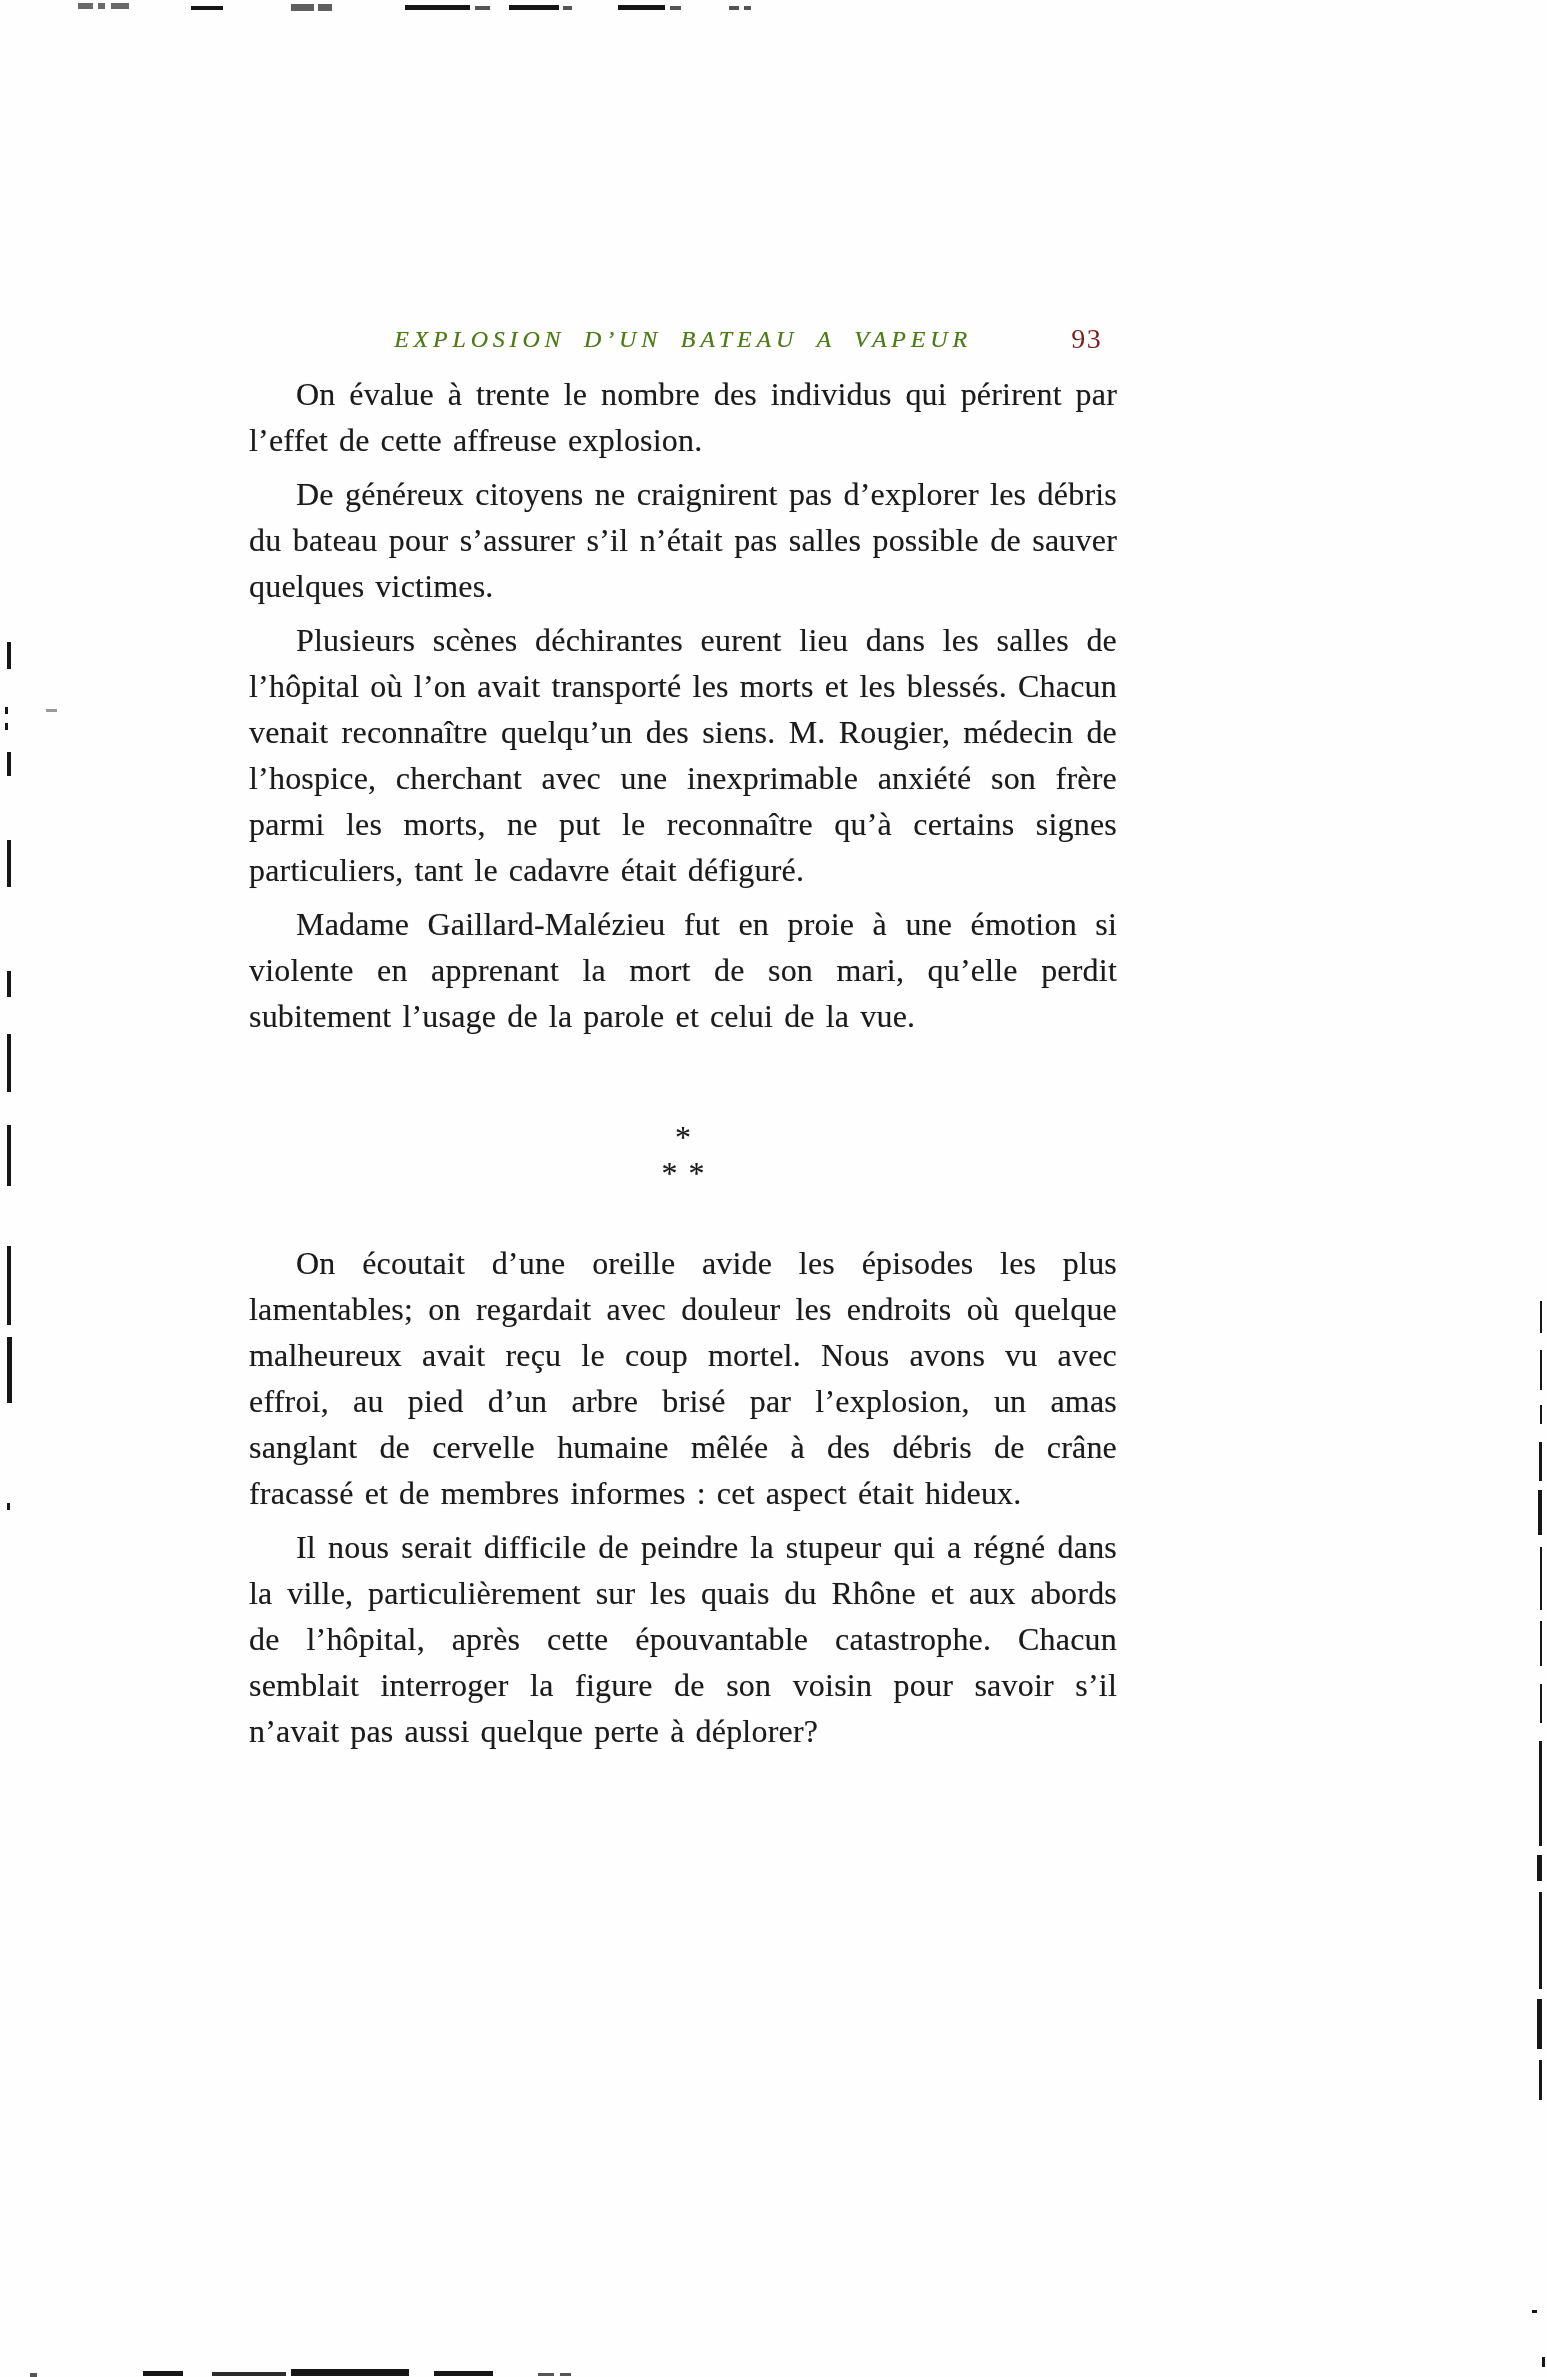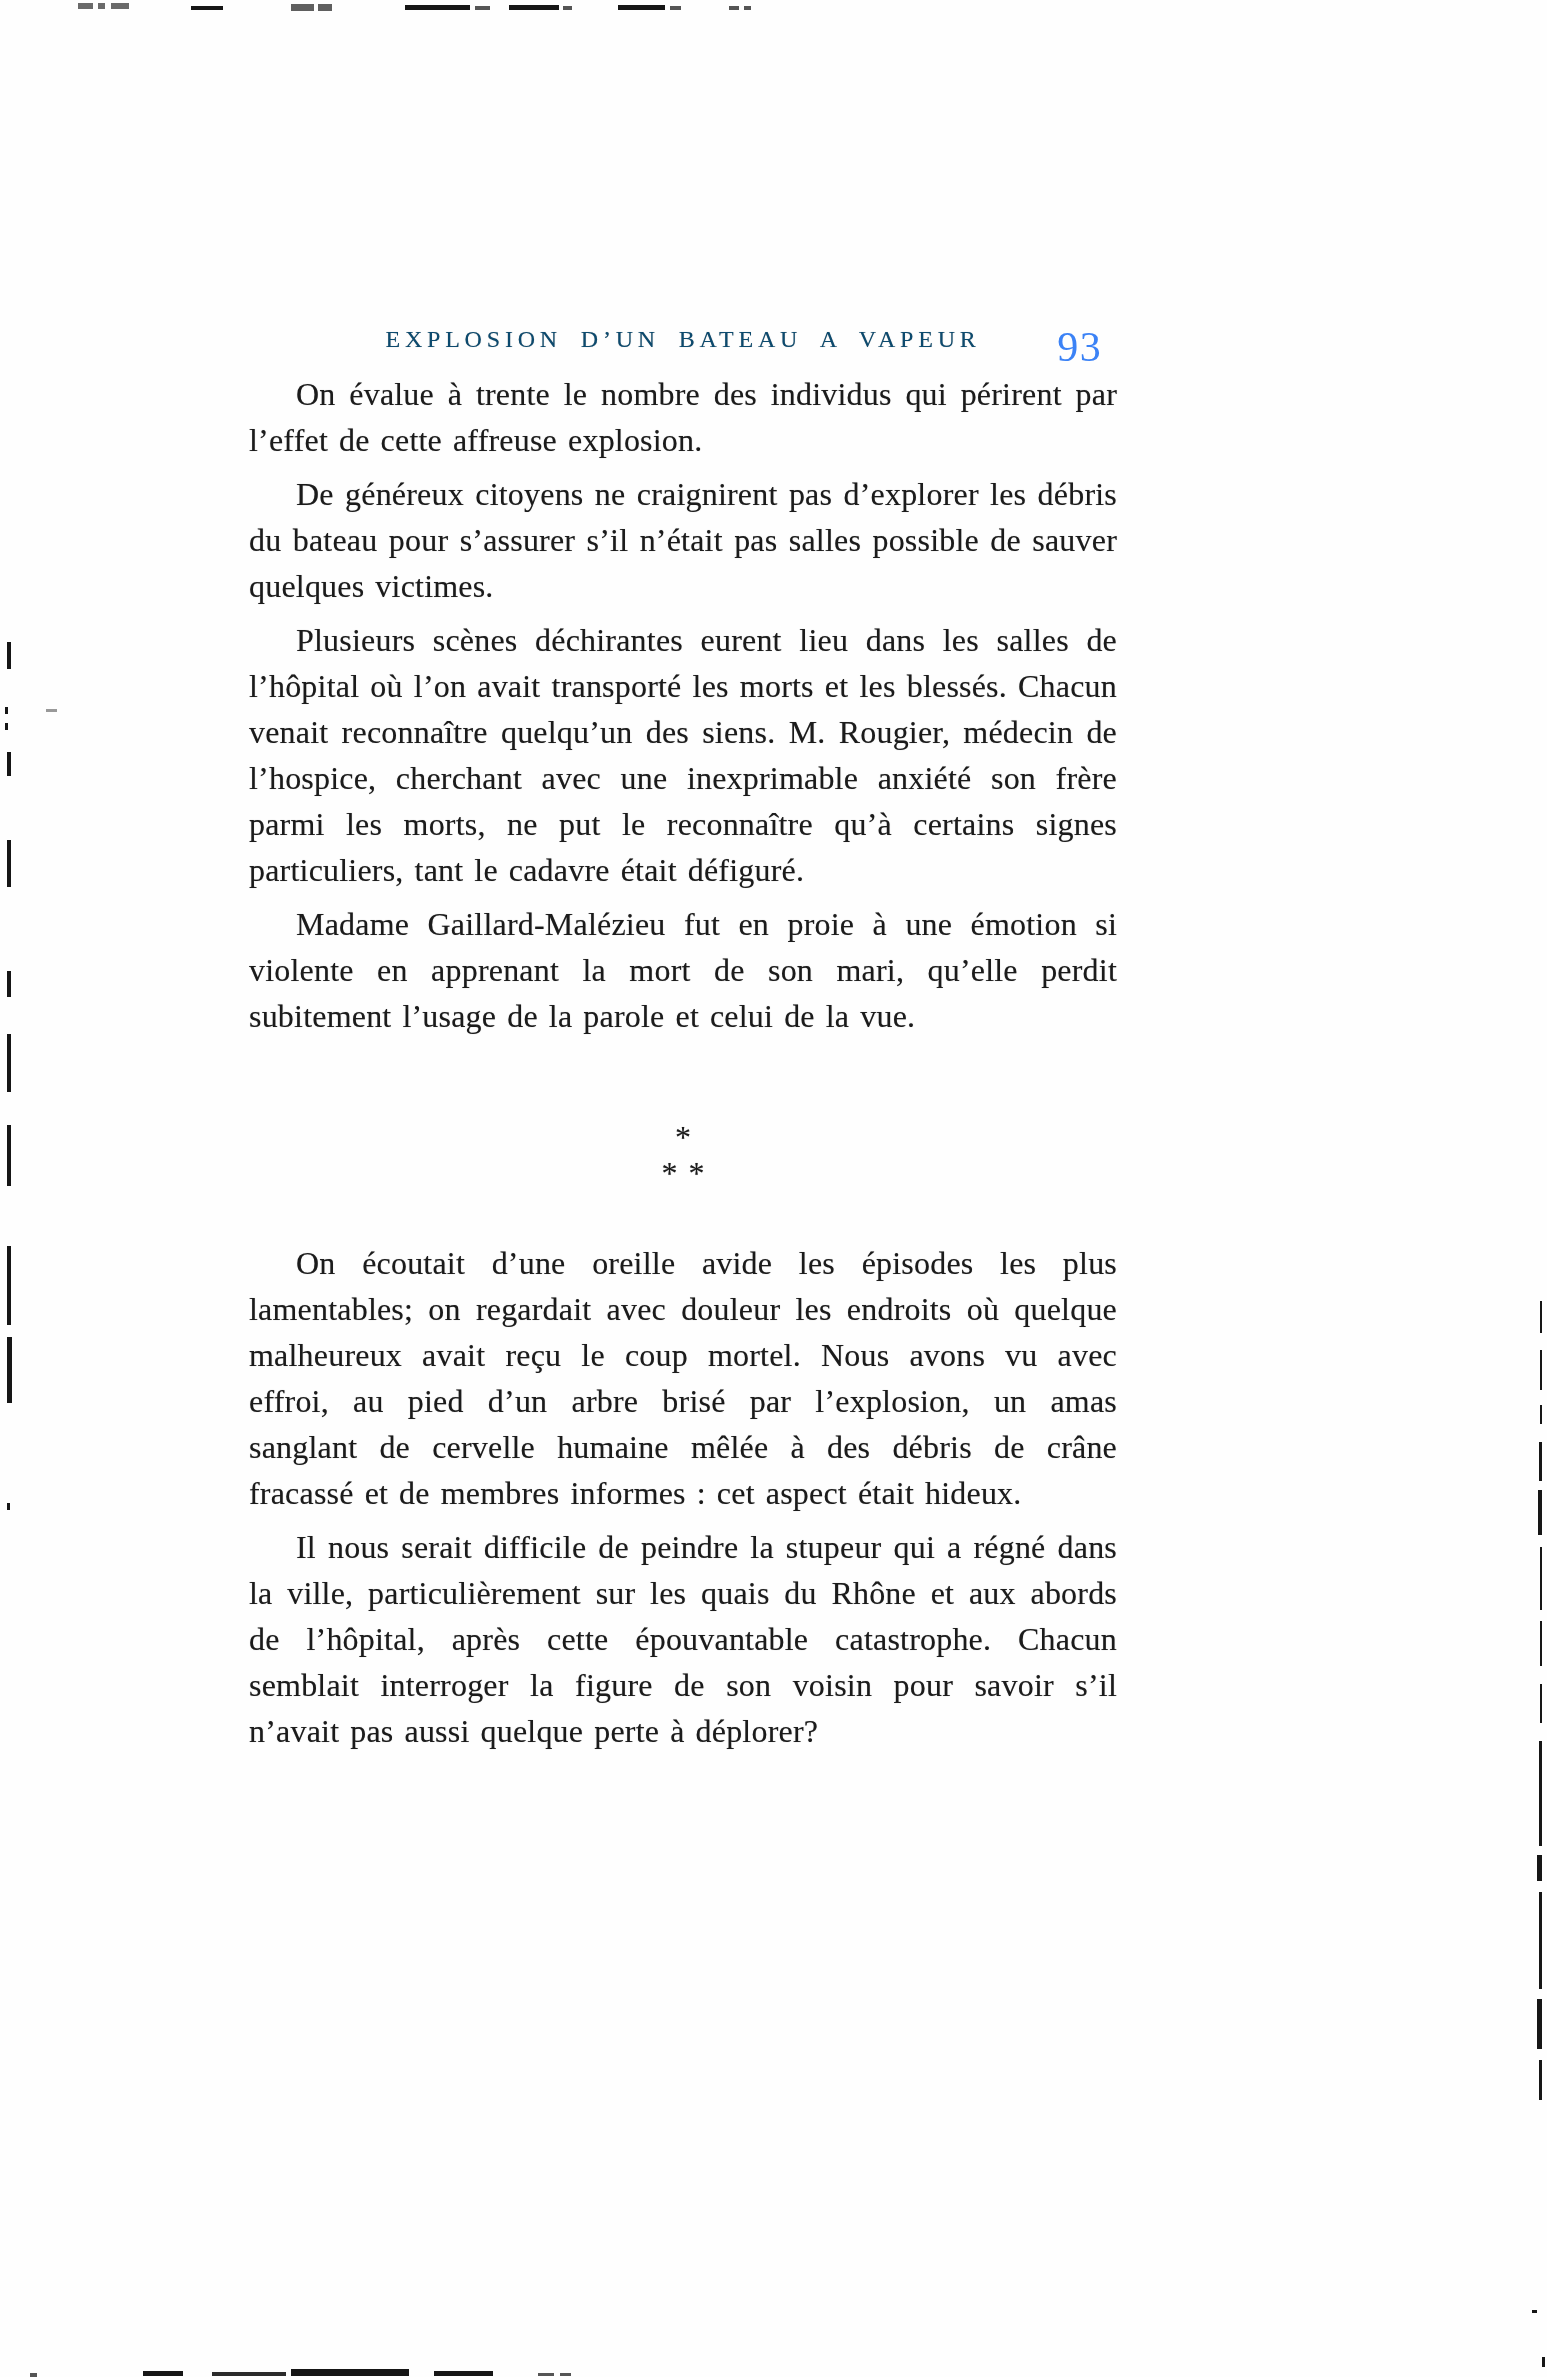--- a/index.html
+++ b/index.html
@@ -24,30 +24,31 @@
     top: 321px;
     width: 884px;
     height: 45px;
   }
   .header-title {
     display: block;
     text-align: center;
     font-size: 24px;
     letter-spacing: 4.8px;
     word-spacing: 8px;
-    color: #0c4a6e;
+    color: #4d7c0f;
     padding-top: 4.8px;
     text-shadow: 0 0 0.8px rgba(0,0,0,0.35);
+    font-style: italic;
   }
   .page-number {
     position: absolute;
     right: 22.6px;
     top: 1.6px;
-    font-size: 42px;
-    color: #3b82f6;
+    font-size: 28px;
+    color: #7f1d1d;
     letter-spacing: 1.6px;
   }
 
   
   .body-text {
     position: absolute;
     left: 241px;
     top: 363px;
     width: 884px;
     font-size: 32px;

